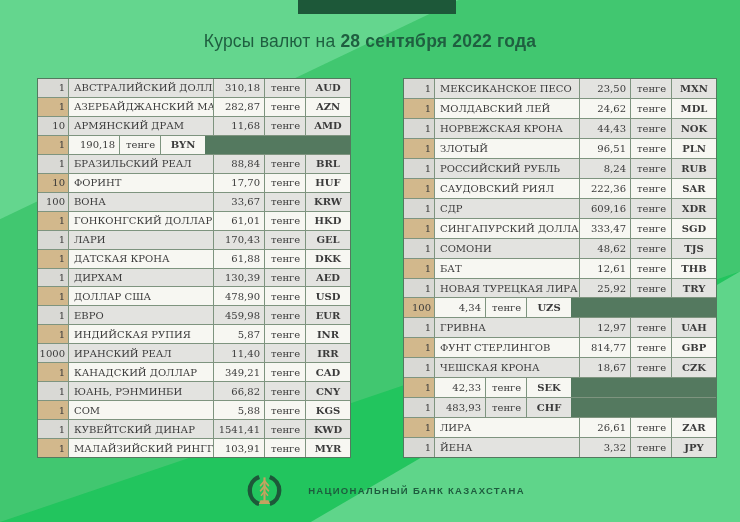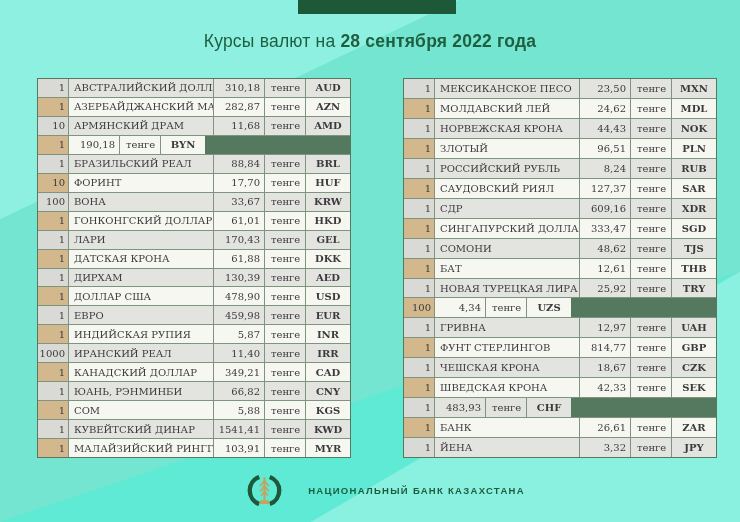--- a/index.html
+++ b/index.html
@@ -1,20 +1,20 @@
 <!DOCTYPE html>
 <html><head>
 <meta charset="utf-8">
 <style>
   * { margin:0; padding:0; box-sizing:border-box; }
   html,body { width:740px; height:522px; }
   body { font-family:"Liberation Sans", sans-serif; }
   .page {
     position:relative; width:740px; height:522px;
-    background:#5eead4; overflow:hidden;padding-left:13px;
+    background:#22c55e; overflow:hidden;padding-left:13px;
   }
   .facet { position:absolute; inset:0; pointer-events:none; }
   .facet-tl { background:rgba(255,255,255,0.30); clip-path:polygon(0 0, 62% 0, 0 42%); }
   .facet-br { background:rgba(255,255,255,0.28); clip-path:polygon(100% 52%, 100% 100%, 42% 100%); }
   .facet-mid { background:rgba(210,212,196,0.18); clip-path:polygon(62% 0, 100% 0, 100% 52%, 0 100%, 0 42%); }
 
   .top-ribbon {
     position:absolute; top:0; left:298px; width:158px; height:14px;
     background:#1d5839;
   }
@@ -276,21 +276,21 @@
         <span class="cell qty">1</span>
         <span class="cell name">РОССИЙСКИЙ РУБЛЬ</span>
         <span class="cell value">8,24</span>
         <span class="cell unit">тенге</span>
         <span class="cell code">RUB</span>
       </div>
 
       <div class="row row-even">
         <span class="cell qty">1</span>
         <span class="cell name">САУДОВСКИЙ РИЯЛ</span>
-        <span class="cell value">127,37</span>
+        <span class="cell value">222,36</span>
         <span class="cell unit">тенге</span>
         <span class="cell code">SAR</span>
       </div>
 
       <div class="row row-odd">
         <span class="cell qty">1</span>
         <span class="cell name">СДР</span>
         <span class="cell value">609,16</span>
         <span class="cell unit">тенге</span>
         <span class="cell code">XDR</span>
@@ -354,36 +354,35 @@
       <div class="row row-odd">
         <span class="cell qty">1</span>
         <span class="cell name">ЧЕШСКАЯ КРОНА</span>
         <span class="cell value">18,67</span>
         <span class="cell unit">тенге</span>
         <span class="cell code">CZK</span>
       </div>
 
       <div class="row row-even">
         <span class="cell qty">1</span>
-        <span class="cell name">ШВЕДСКАЯ КРОНА</span>
         <span class="cell value">42,33</span>
         <span class="cell unit">тенге</span>
         <span class="cell code">SEK</span>
       </div>
 
       <div class="row row-odd">
         <span class="cell qty">1</span>
         <span class="cell value">483,93</span>
         <span class="cell unit">тенге</span>
         <span class="cell code">CHF</span>
       </div>
 
       <div class="row row-even">
         <span class="cell qty">1</span>
-        <span class="cell name">БАНК</span>
+        <span class="cell name">ЛИРА</span>
         <span class="cell value">26,61</span>
         <span class="cell unit">тенге</span>
         <span class="cell code">ZAR</span>
       </div>
 
       <div class="row row-odd">
         <span class="cell qty">1</span>
         <span class="cell name">ЙЕНА</span>
         <span class="cell value">3,32</span>
         <span class="cell unit">тенге</span>

